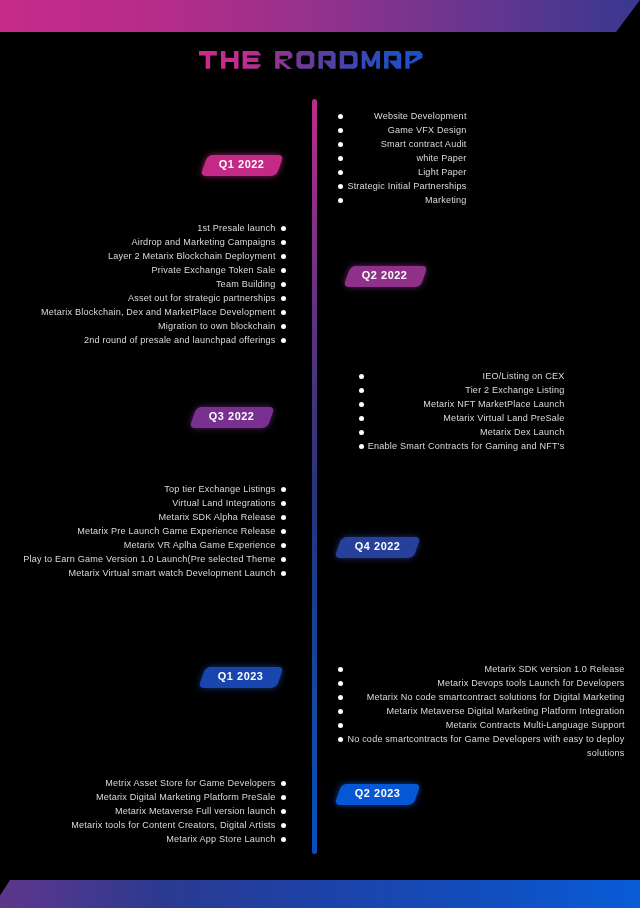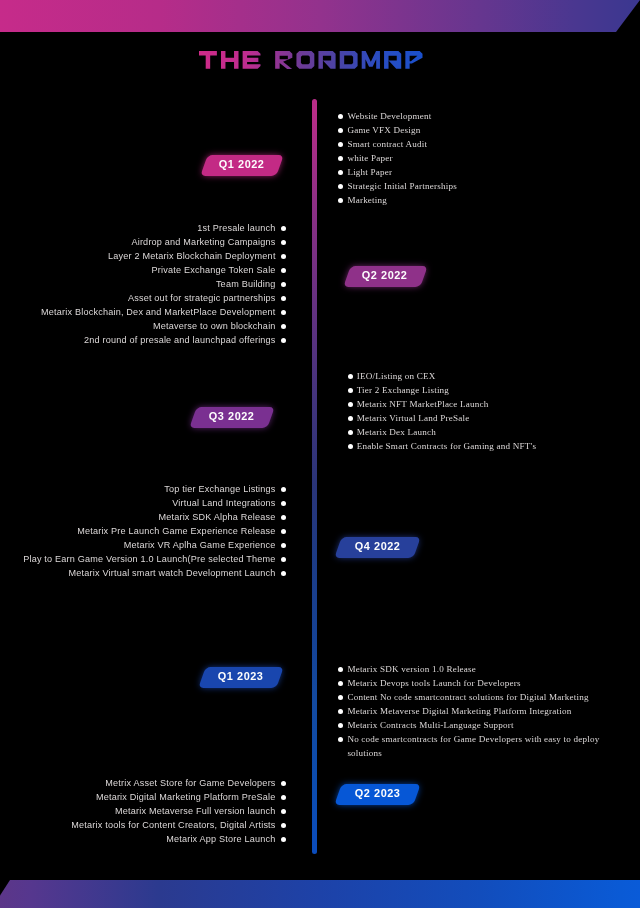--- a/index.html
+++ b/index.html
@@ -24,21 +24,21 @@
     transform:skewX(-19.6deg); border-radius:5px; box-shadow:0 0 7px -1px var(--c); }
 
   .badge span { transform:skewX(19.6deg) translateY(-1.6px); font-size:10.9px; font-weight:bold;
     color:#fdfdfd; letter-spacing:.55px; }
 
   .col { position:absolute; }
   .col ul { list-style:none; }
   .col li { font-size:9.1px; letter-spacing:.2px; line-height:14px; white-space:nowrap;
     color:#ddd9d9; position:relative; }
 
-  .col-right li { padding-left:8.7px; text-align:left;font-family:Liberation Serif, serif; }
+  .col-right li { padding-left:8.7px; text-align:right; }
   .col-right li:before { content:""; position:absolute; left:-0.3px; top:5.1px; width:5px; height:5px;
     border-radius:50%; background:#fff; }
   .col-left { text-align:right; }
   .col-left li { padding-right:9.9px; text-align:right; }
   .col-left li:after { content:""; position:absolute; right:-0.3px; top:5.1px; width:5px; height:5px;
     border-radius:50%; background:#fff; }
   .col li.cont:before, .col li.cont:after { display:none; }
 </style>
 </head>
 <body>
@@ -104,25 +104,25 @@
 </div>
 <div class="col col-left" style="right:354.5px; top:221px;">
   <ul>
       <li>1st Presale launch</li>
       <li>Airdrop and Marketing Campaigns</li>
       <li>Layer 2 Metarix Blockchain Deployment</li>
       <li>Private Exchange Token Sale</li>
       <li>Team Building</li>
       <li>Asset out for strategic partnerships</li>
       <li>Metarix Blockchain, Dex and MarketPlace Development</li>
-      <li>Metaverse to own blockchain</li>
+      <li>Migration to own blockchain</li>
       <li>2nd round of presale and launchpad offerings</li>
     </ul>
 </div>
-<div class="col col-right" style="left:348px; top:369px;">
+<div class="col col-right" style="left:359px; top:369px;">
   <ul>
       <li>IEO/Listing on CEX</li>
       <li>Tier 2 Exchange Listing</li>
       <li>Metarix NFT MarketPlace Launch</li>
       <li>Metarix Virtual Land PreSale</li>
       <li>Metarix Dex Launch</li>
       <li>Enable Smart Contracts for Gaming and NFT's</li>
     </ul>
 </div>
 <div class="col col-left" style="right:354.5px; top:482px;">
@@ -133,21 +133,21 @@
       <li>Metarix Pre Launch Game Experience Release</li>
       <li>Metarix VR Aplha Game Experience</li>
       <li>Play to Earn Game Version 1.0 Launch(Pre selected Theme</li>
       <li>Metarix Virtual smart watch Development Launch</li>
     </ul>
 </div>
 <div class="col col-right" style="left:338.7px; top:662px;">
   <ul>
       <li>Metarix SDK version 1.0 Release</li>
       <li>Metarix Devops tools Launch for Developers</li>
-      <li>Content No code smartcontract solutions for Digital Marketing</li>
+      <li>Metarix No code smartcontract solutions for Digital Marketing</li>
       <li>Metarix Metaverse Digital Marketing Platform Integration</li>
       <li>Metarix Contracts Multi-Language Support</li>
       <li>No code smartcontracts for Game Developers with easy to deploy</li>
       <li class="cont">solutions</li>
     </ul>
 </div>
 <div class="col col-left" style="right:354.5px; top:776px;">
   <ul>
       <li>Metrix Asset Store for Game Developers</li>
       <li>Metarix Digital Marketing Platform PreSale</li>

